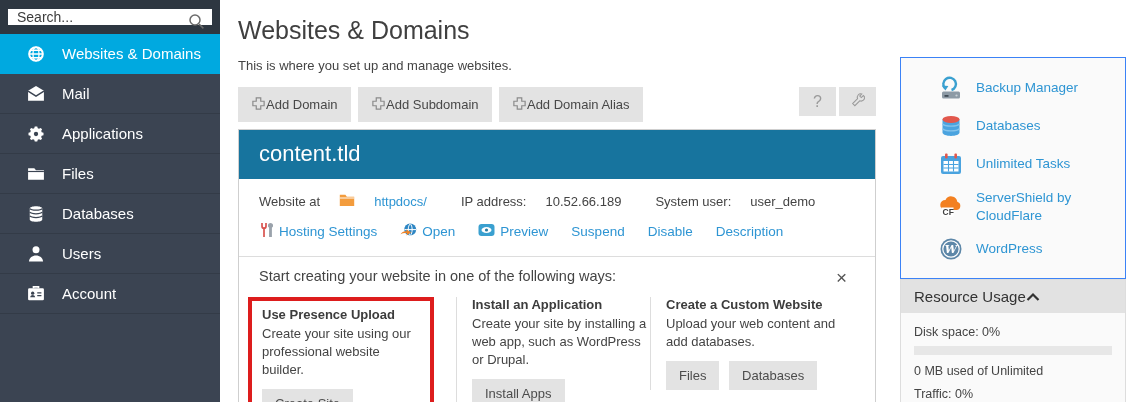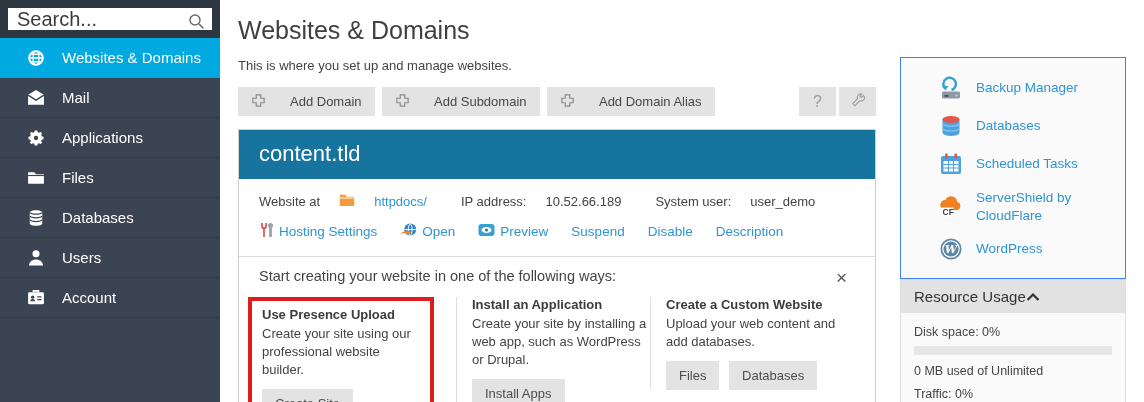--- a/index.html
+++ b/index.html
@@ -4,36 +4,36 @@
 <style>
   * { margin:0; padding:0; box-sizing:border-box; }
   html,body { width:1144px; height:402px; overflow:hidden; background:#fff;
     font-family:"Liberation Sans","DejaVu Sans",sans-serif; color:#444; }
   .page { position:relative; width:1144px; height:402px; }
 
   
   .sidebar { position:absolute; left:0; top:0; width:220px; height:402px; background:#3b4452; }
   .search-wrap { background:#2e3741; padding:8px; }
   .search-box { position:relative; }
-  .search-box input { width:100%; height:22px; border:1px solid #fff; background:#fff;
-    font-family:inherit; font-size:20px; color:#333; padding:0 30px 0 8px; outline:none; }
+  .search-box input { width:100%; height:16px; border:1px solid #fff; background:#fff;
+    font-family:inherit; font-size:14px; color:#333; padding:0 30px 0 8px; outline:none; }
   .search-box input::placeholder { color:#3c3c3c; opacity:1; }
   .search-box .sicon { position:absolute; right:7px; top:5px; }
   .nav-item { display:flex; align-items:center; height:40px; padding:0 0 0 26px;
     color:#fff; font-size:15px; cursor:pointer; border-bottom:1px solid #333b47; }
   .nav-item .nicon { width:20px; height:20px; margin-right:16px; flex:none; }
   .nav-item.active { background:#00a9e0; border-bottom-color:#00a9e0; }
 
   
   .main { position:absolute; left:238px; top:0; width:638px; }
   h1.page-title { margin-top:16px; font-size:25px; font-weight:400; color:#404040; }
   .subtitle { margin-top:13px; font-size:13px; color:#444; }
   .toolbar { margin-top:14px; height:29px; position:relative; }
-  .btn { display:inline-flex; align-items:center; gap:24px; background:#e3e3e3; border:none;
-    color:#484848; font-family:inherit; font-size:13px; padding:8px 13px; height:29px;
+  .btn { display:inline-flex; align-items:center; gap:0; background:#e3e3e3; border:none;
+    color:#484848; font-family:inherit; font-size:13px; padding:8px 13px; height:35px;
     margin-right:3px; cursor:pointer; vertical-align:top; }
   .icon-btn { position:absolute; top:0; width:37px; height:29px; background:#e3e3e3; border:none;
     cursor:pointer; display:flex; align-items:center; justify-content:center; }
   .icon-btn.help { right:40px; font-size:16px; color:#9a9a9a; font-weight:400; }
   .icon-btn.tools { right:0; }
 
   
   .card { margin-top:13px; border:1px solid #cfcfcf; background:#fff; }
   .card-header { background:#17749e; color:#fff; font-size:22px; padding:11px 20px 12px; }
   .card-body { padding:14px 20px 0; font-size:13px; }
@@ -312,21 +312,21 @@
     <div class="tool-item">
       <span class="ticon">
         <svg width="26" height="26" viewBox="0 0 26 26">
             <rect x="3" y="5" width="20" height="18" rx="2" fill="#4aa3df"></rect>
             <rect x="7" y="2.5" width="2.6" height="5" rx="1" fill="#e2574c"></rect>
             <rect x="16.4" y="2.5" width="2.6" height="5" rx="1" fill="#e2574c"></rect>
             <rect x="5.5" y="10" width="15" height="10.5" fill="#fff"></rect>
             <path d="M5.5 13.5h15M5.5 17h15M10.5 10v10.5M15.5 10v10.5" stroke="#4aa3df" stroke-width="1.1"></path>
           </svg>
       </span>
-      <span class="tlabel">Scheduled Tasks</span>
+      <span class="tlabel">Unlimited Tasks</span>
     </div>
     <div class="tool-item">
       <span class="ticon">
         <svg width="26" height="26" viewBox="0 0 26 26">
             <path d="M7 16a5 5 0 01.5-10 6.2 6.2 0 0111.8 1.7A4.3 4.3 0 0119 16z" fill="#f38020"></path>
             <rect x="3.5" y="13.5" width="12" height="9" fill="#fff"></rect>
             <text x="4.5" y="21" font-size="8.5" font-weight="bold" fill="#404040" font-family="Liberation Sans, sans-serif">CF</text>
           </svg>
       </span>
       <span class="tlabel">ServerShield by CloudFlare</span>

